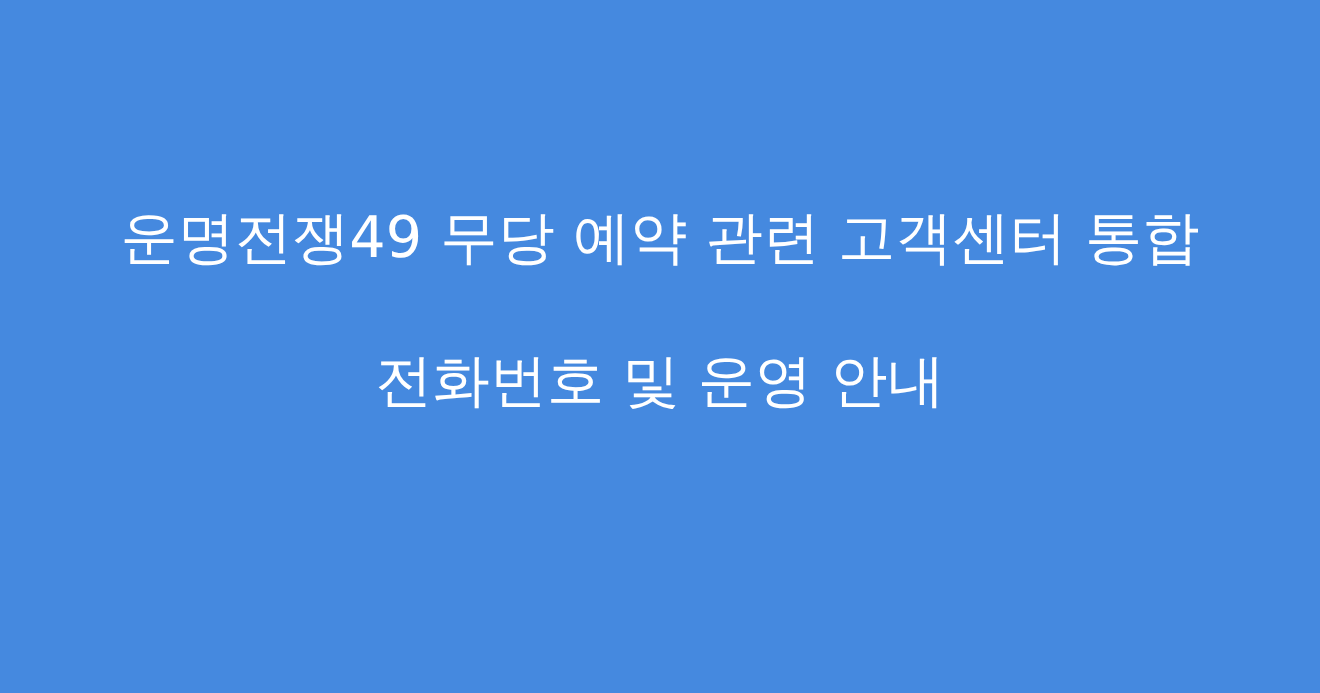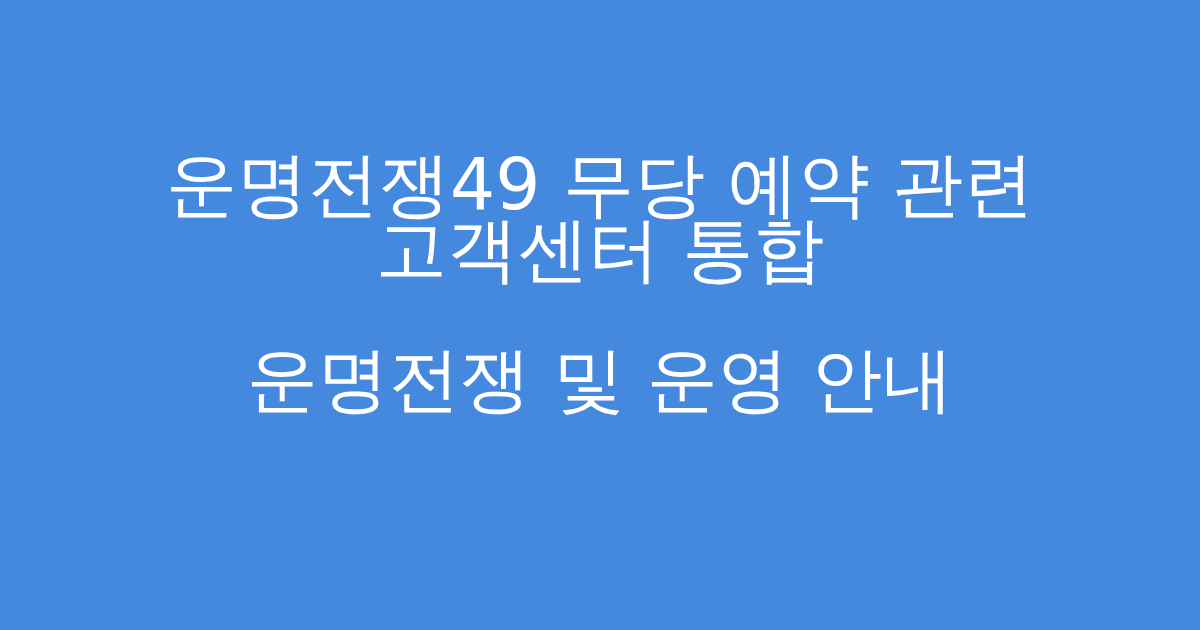--- a/index.html
+++ b/index.html
@@ -32,35 +32,35 @@
     overflow: hidden;
   }
 
   #headline {
     margin: 0;
     width: 1000px;
     text-align: center;
     color: #ffffff;
     font-family: "DejaVu Sans", "Liberation Sans", sans-serif;
     font-weight: 400;
-    font-size: 71px;
+    font-size: 52px;
     line-height: 65px;
     letter-spacing: 0px;
     word-break: keep-all;
     white-space: pre-line;
     -webkit-font-smoothing: antialiased;
   }
 
   .headline-line {
     display: block;
   }
 </style>
 </head>
 <body>
 
 <div id="share-card" style="background-color: rgb(69, 137, 223);">
 
   <h1 id="headline" style="color: rgb(255, 255, 255);">
     <span class="headline-line">운명전쟁49 무당 예약 관련 고객센터 통합</span>
-    <span class="headline-line">운명전쟁 및 운영 안내</span>
+    <span class="headline-line">전화번호 및 운영 안내</span>
   </h1>
 
 </div>
 
 </body></html>

